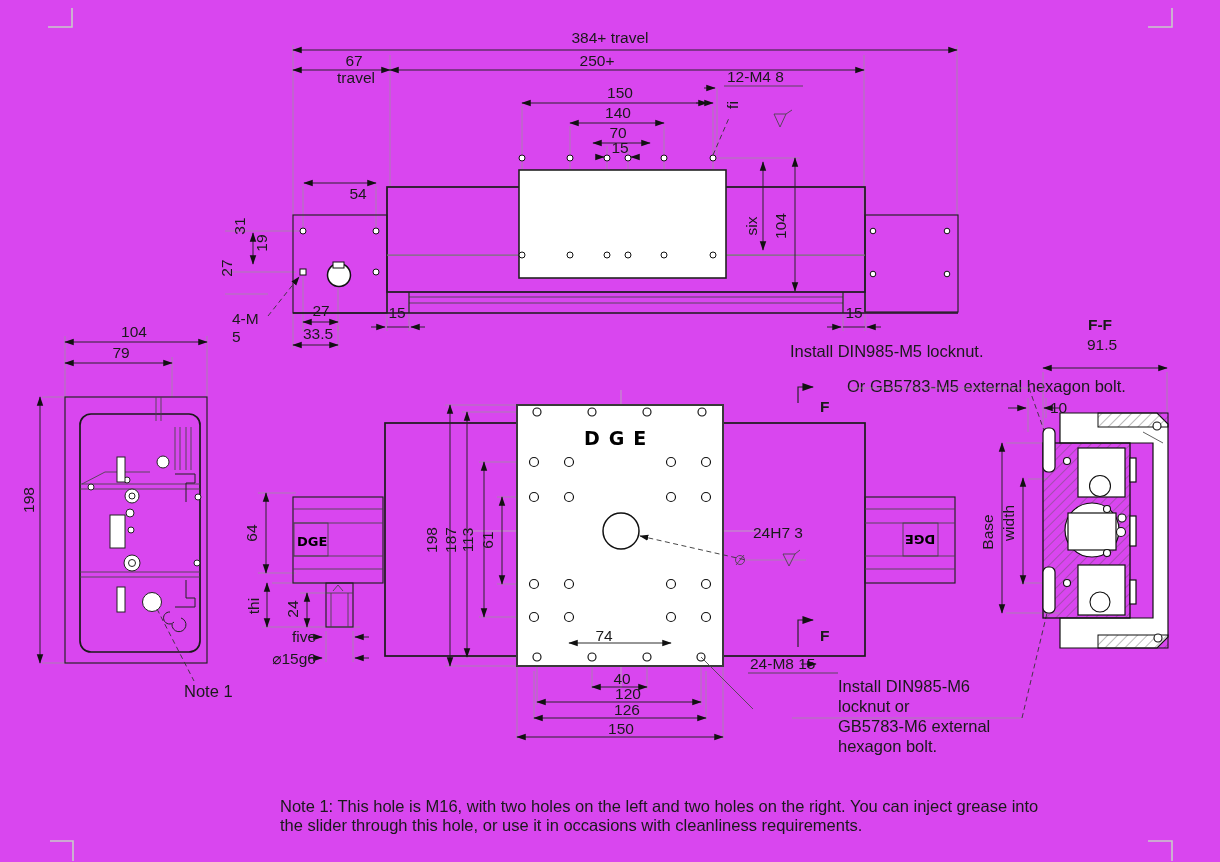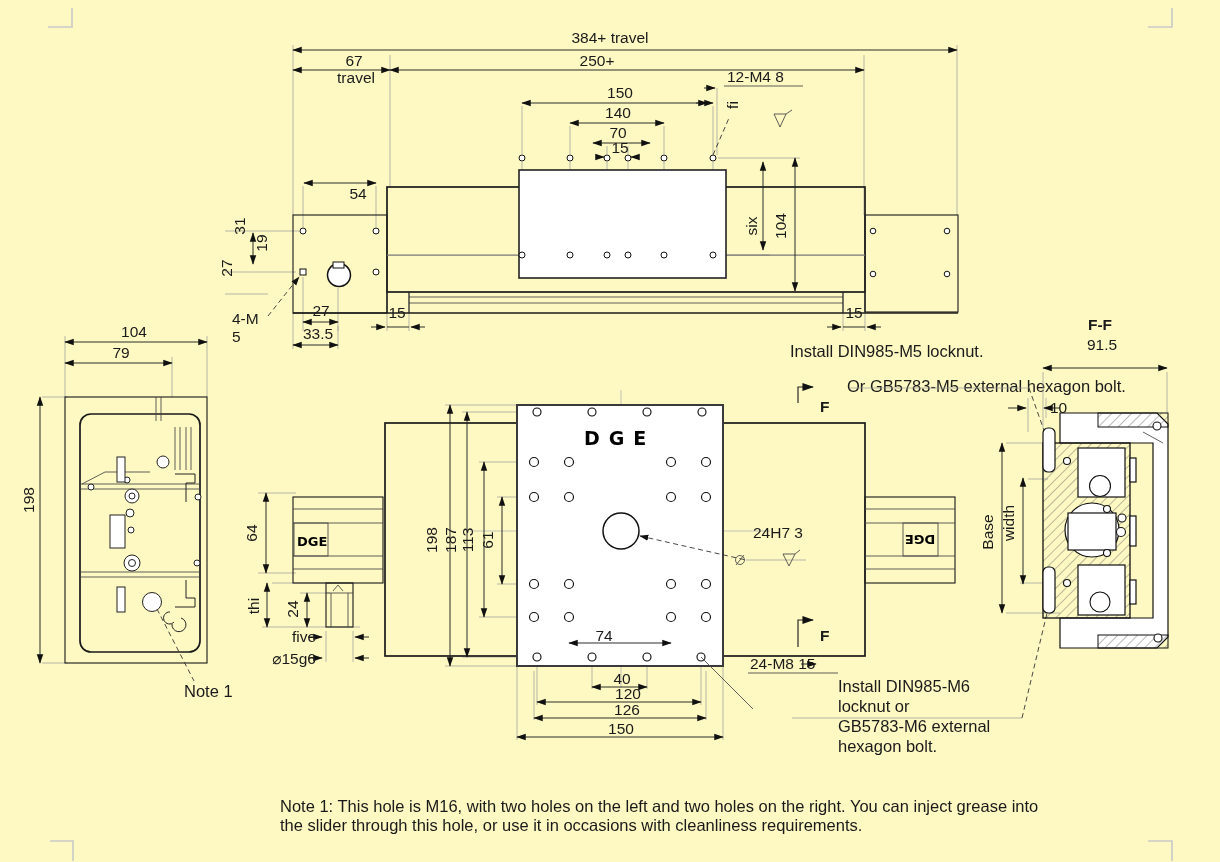--- a/index.html
+++ b/index.html
@@ -1,16 +1,16 @@
 <!DOCTYPE html>
 <html><head>
 <meta charset="utf-8">
 <style>
   html,body{margin:0;padding:0;background:#fff;}
-  .page{position:relative;width:1220px;height:862px;background:#fef9c3;overflow:hidden;}
+  .page{position:relative;width:1220px;height:862px;background:#d946ef;overflow:hidden;}
   svg{display:block;}
   .t{font-family:"Liberation Sans",sans-serif;font-size:15.5px;fill:#1a1a1a;}
   .tn{font-size:16.5px;}
   .tb{font-weight:bold;}
   .logo{font-family:"DejaVu Sans",sans-serif;font-weight:bold;}
   .ol{stroke:#1a1a1a;stroke-width:1.7;fill:none;}
   .ml{stroke:#222;stroke-width:1.15;fill:none;}
   .tl{stroke:#444;stroke-width:0.85;fill:none;}
   .gl{stroke:#777;stroke-width:1.25;fill:none;}
   .xl{stroke:#9a9a9a;stroke-width:0.7;fill:none;}

